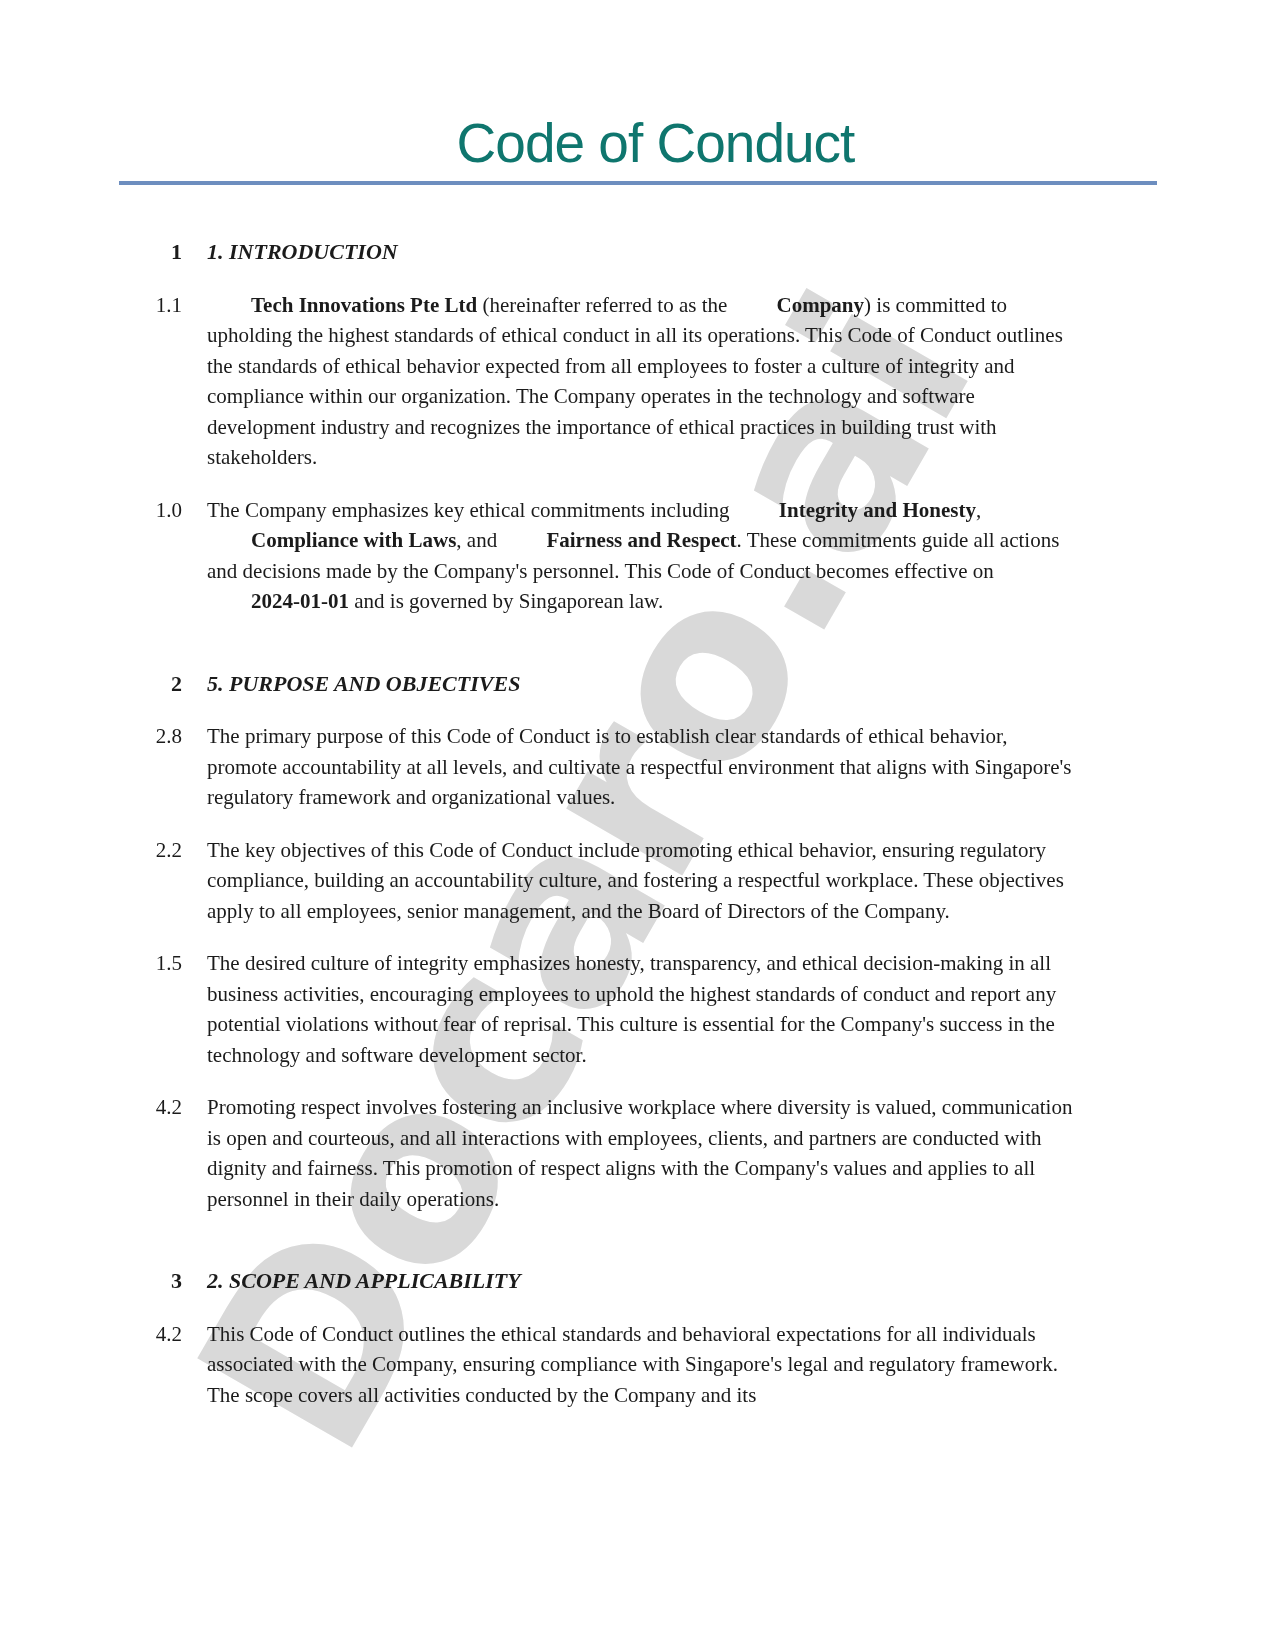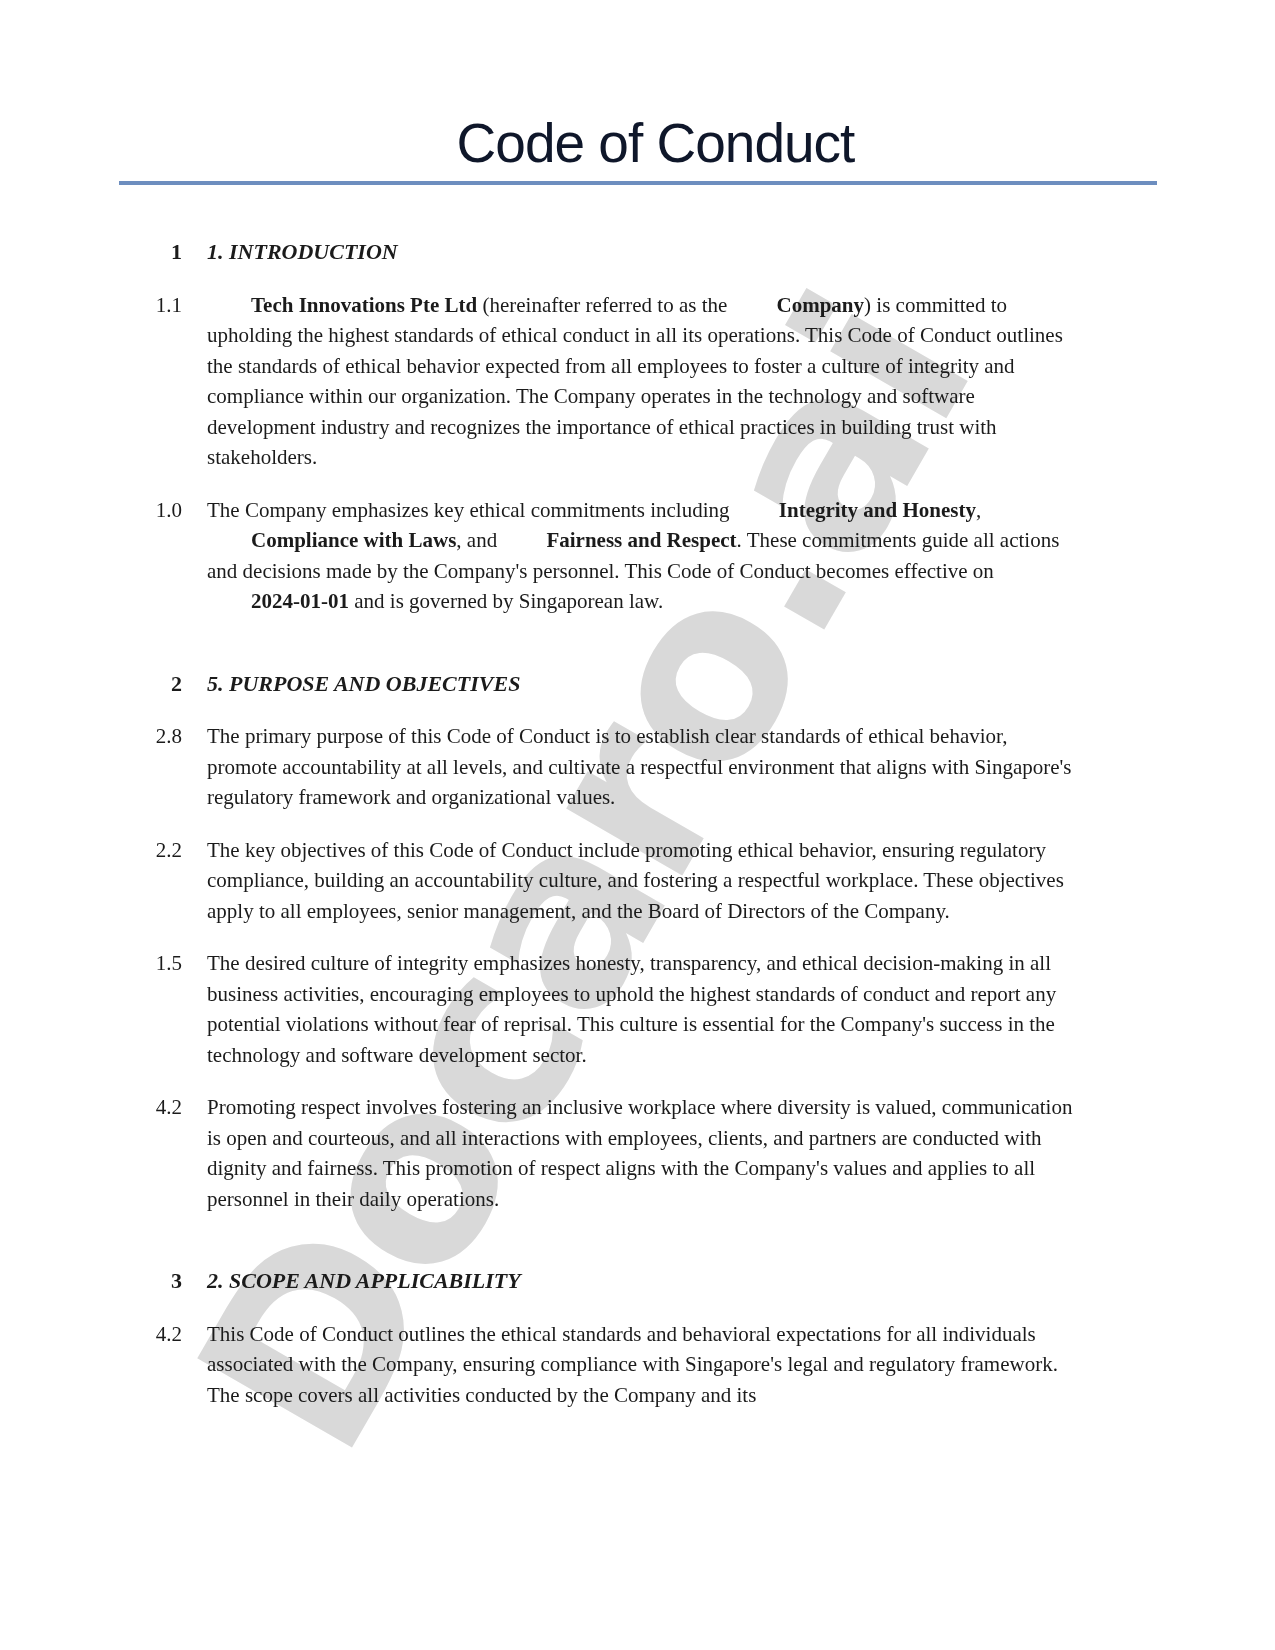--- a/index.html
+++ b/index.html
@@ -92,21 +92,21 @@
   .clause-text strong { font-weight: bold; margin-left: 44px; }
 </style>
 </head>
 <body>
 
 <div class="page">
 
   <div class="watermark" style="color: rgb(217, 217, 217);">Docaro.ai</div>
 
   <div class="title-wrap">
-    <h1 class="doc-title" style="color: #0f172a; padding-left: 36px;">Code of Conduct</h1>
+    <h1 class="doc-title" style="color: #0f766e; padding-left: 36px;">Code of Conduct</h1>
     <div class="title-rule" style="background: rgb(109, 142, 191);"></div>
   </div>
 
   <div class="doc-content" id="doc-content" style="color: rgb(27, 27, 27);">
     <div class="row section-head">
       <div class="num-col">1</div>
       <div class="head-text">1. INTRODUCTION</div>
     </div>
 
     <div class="row clause">

